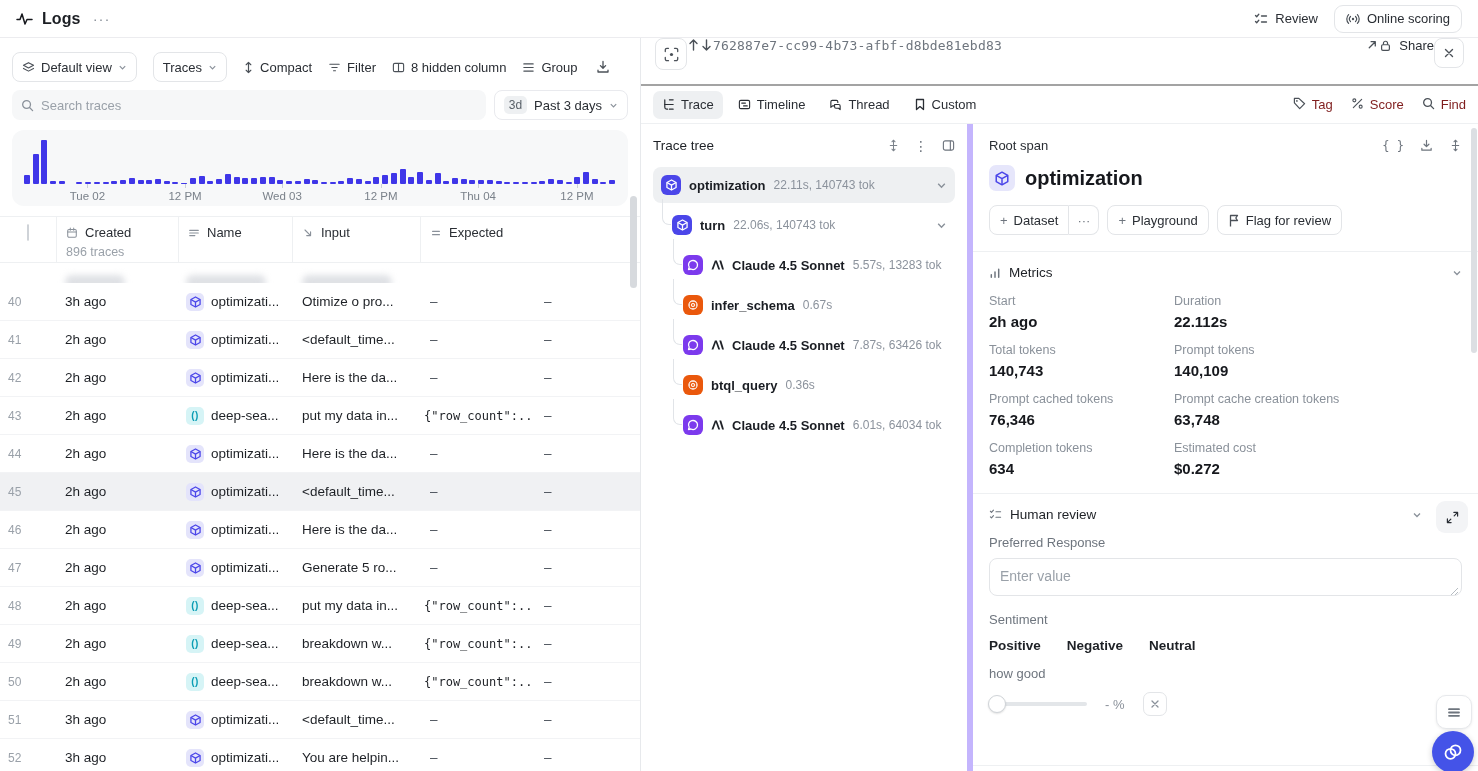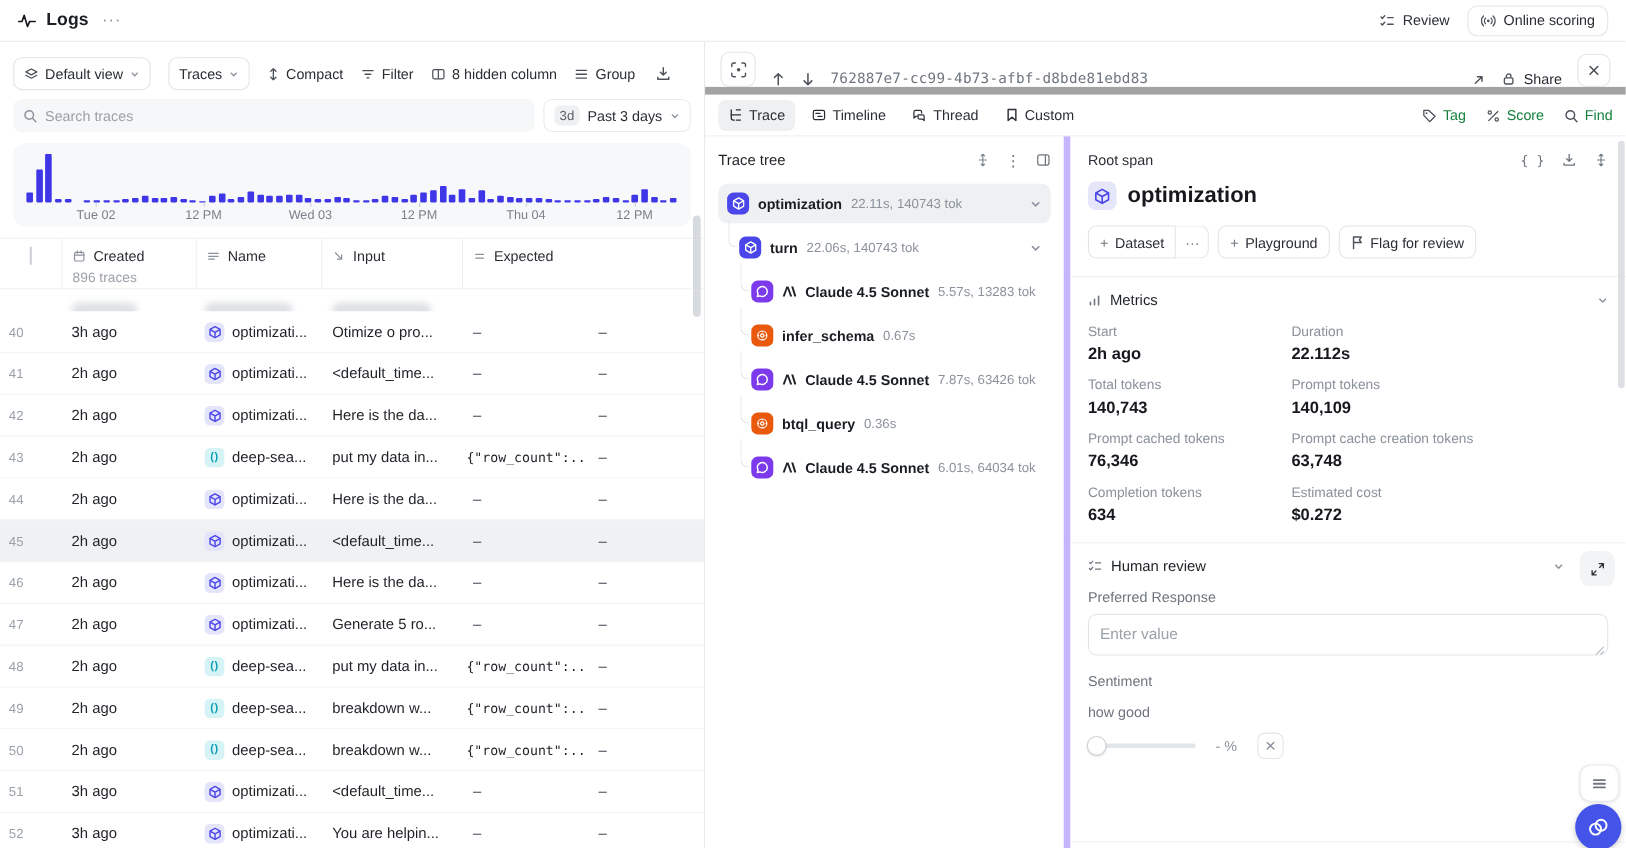--- a/index.html
+++ b/index.html
@@ -62,32 +62,32 @@
   .nicon { width:18px; height:18px; border-radius:5px; flex:none; display:flex; align-items:center; justify-content:center; }
   .nicon.task { background:#e4e4fb; }
   .nicon.fn { background:#d6f4f6; color:#0a9db4; font-size:10px; font-weight:700; letter-spacing:.5px; }
   .rtext { padding-left:10px; font-size:13.5px; color:#1e2126; white-space:nowrap; overflow:hidden; }
   .rout { padding-left:4px; font-size:12px; color:#1e2126; white-space:nowrap; overflow:hidden; }
   .dash { color:#3f4650; font-size:13.5px; }
   .lscroll { position:absolute; right:3px; top:158px; width:7px; height:92px; background:#d7dade; border-radius:4px; }
 
   
   .right { flex:1; display:flex; flex-direction:column; position:relative; }
-  .rheader { height:48px; display:flex; align-items:flex-end; gap:14px; padding:0 14px; border-bottom:7px solid #a3a3a3; }
+  .rheader { height:48px; display:flex; align-items:flex-start; padding:0 14px; border-bottom:2px solid #a3a3a3; }
   .icon-btn { width:32px; height:32px; border:1px solid #e3e5e8; border-radius:8px; background:#fff;
     display:flex; align-items:center; justify-content:center; cursor:pointer; }
   .nav-arrow { color:#4b5158; font-size:15px; cursor:pointer; }
   .trace-id { color:#6e757e; font-size:13px; letter-spacing:.2px; }
   .rheader .spacer { flex:1; }
   .share { display:flex; align-items:center; gap:7px; font-size:13px; color:#2a2e34; cursor:pointer; }
   .rtabs { height:38px; display:flex; align-items:center; gap:6px; padding:0 12px; border-bottom:1px solid #eef0f2; }
   .rtab { display:flex; align-items:center; gap:6px; height:28px; padding:0 9px; border-radius:7px; font-size:13px; color:#2a2e34; cursor:pointer; }
   .rtab.active { background:#eef0f2; font-weight:500; }
   .rtabs .spacer { flex:1; }
-  .raction { display:flex; align-items:flex-end; gap:6px; font-size:13px; color:#15803d; margin-left:12px; cursor:pointer; }
+  .raction { display:flex; align-items:flex-start; gap:6px; font-size:13px; color:#7f1d1d; margin-left:12px; cursor:pointer; }
 
   .rcontent { flex:1; display:flex; min-height:0; }
 
   
   .tree { width:332px; border-right:6px solid #c4b5fd; padding:14px 12px; }
   .tree-head { display:flex; align-items:center; }
   .tree-title { font-size:13.5px; color:#1e2126; }
   .tree-head .spacer { flex:1; }
   .tree-head .ticon { margin-left:14px; cursor:pointer; color:#6e757e; }
   .tree-rows { margin-top:14px; }
@@ -968,20 +968,25 @@
         <div class="resp-wrap">
           <textarea placeholder="Enter value" style=""></textarea>
           <span class="resize-grip">
               <svg width="9" height="9" viewBox="0 0 9 9" stroke="#b6bcc2" stroke-width="1">
                 <path d="M8 1L1 8M8 5L5 8"></path>
               </svg>
             </span>
         </div>
 
         <div class="field-label">Sentiment</div>
+        <div class="sent-row" id="sent-row">
+            <button class="sent-opt">Positive</button>
+            <button class="sent-opt">Negative</button>
+            <button class="sent-opt">Neutral</button>
+          </div>
 
         <div class="field-label">how good</div>
         <div class="slider-row">
           <span class="slider">
             <span class="track"></span>
               <span class="handle"></span>
           </span>
           <span class="slider-val">- %</span>
           <span class="clear-btn">
               <svg width="10" height="10" viewBox="0 0 10 10" fill="none" stroke="#8a919a" stroke-width="1.3" stroke-linecap="round">

